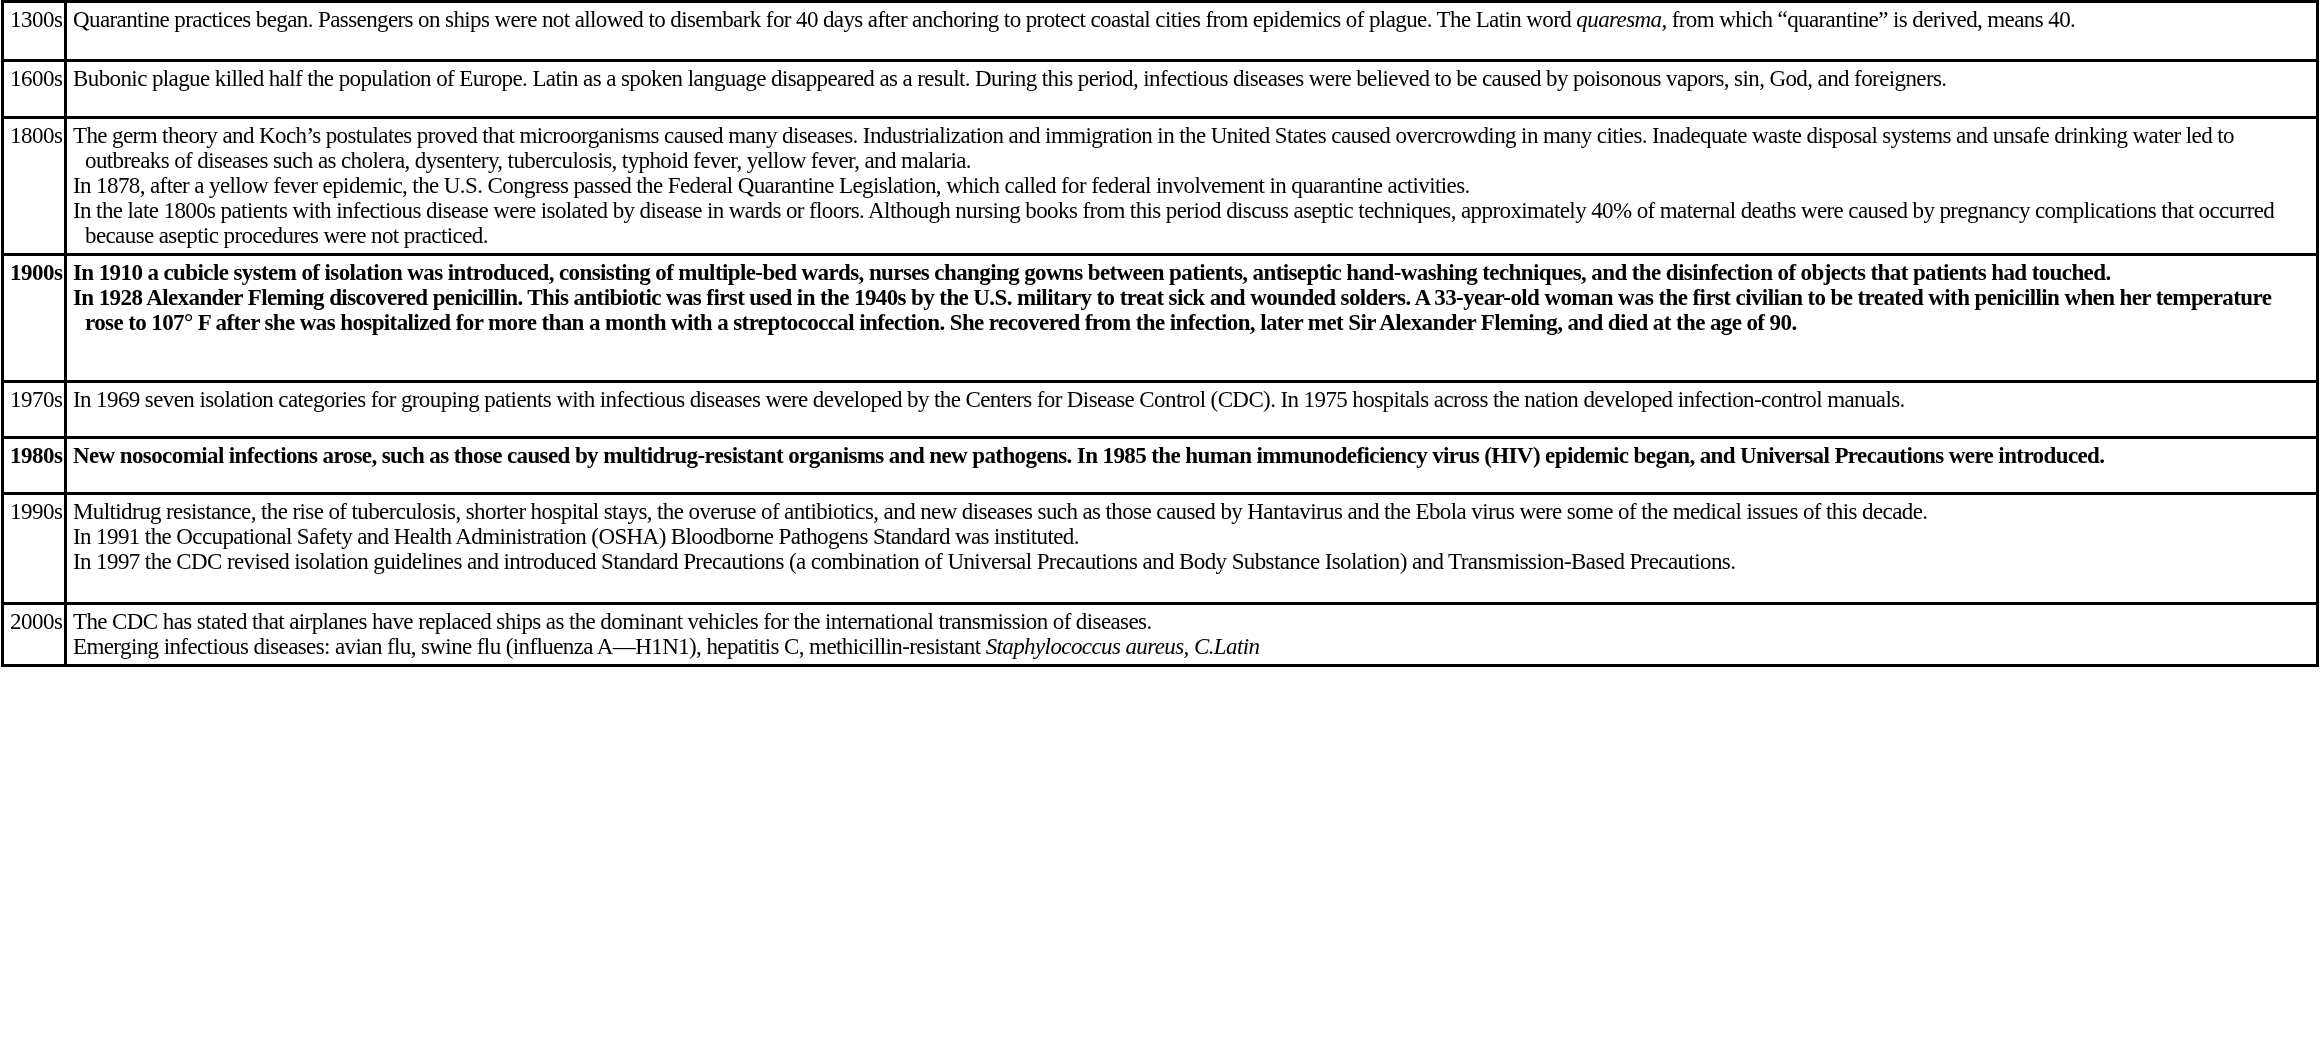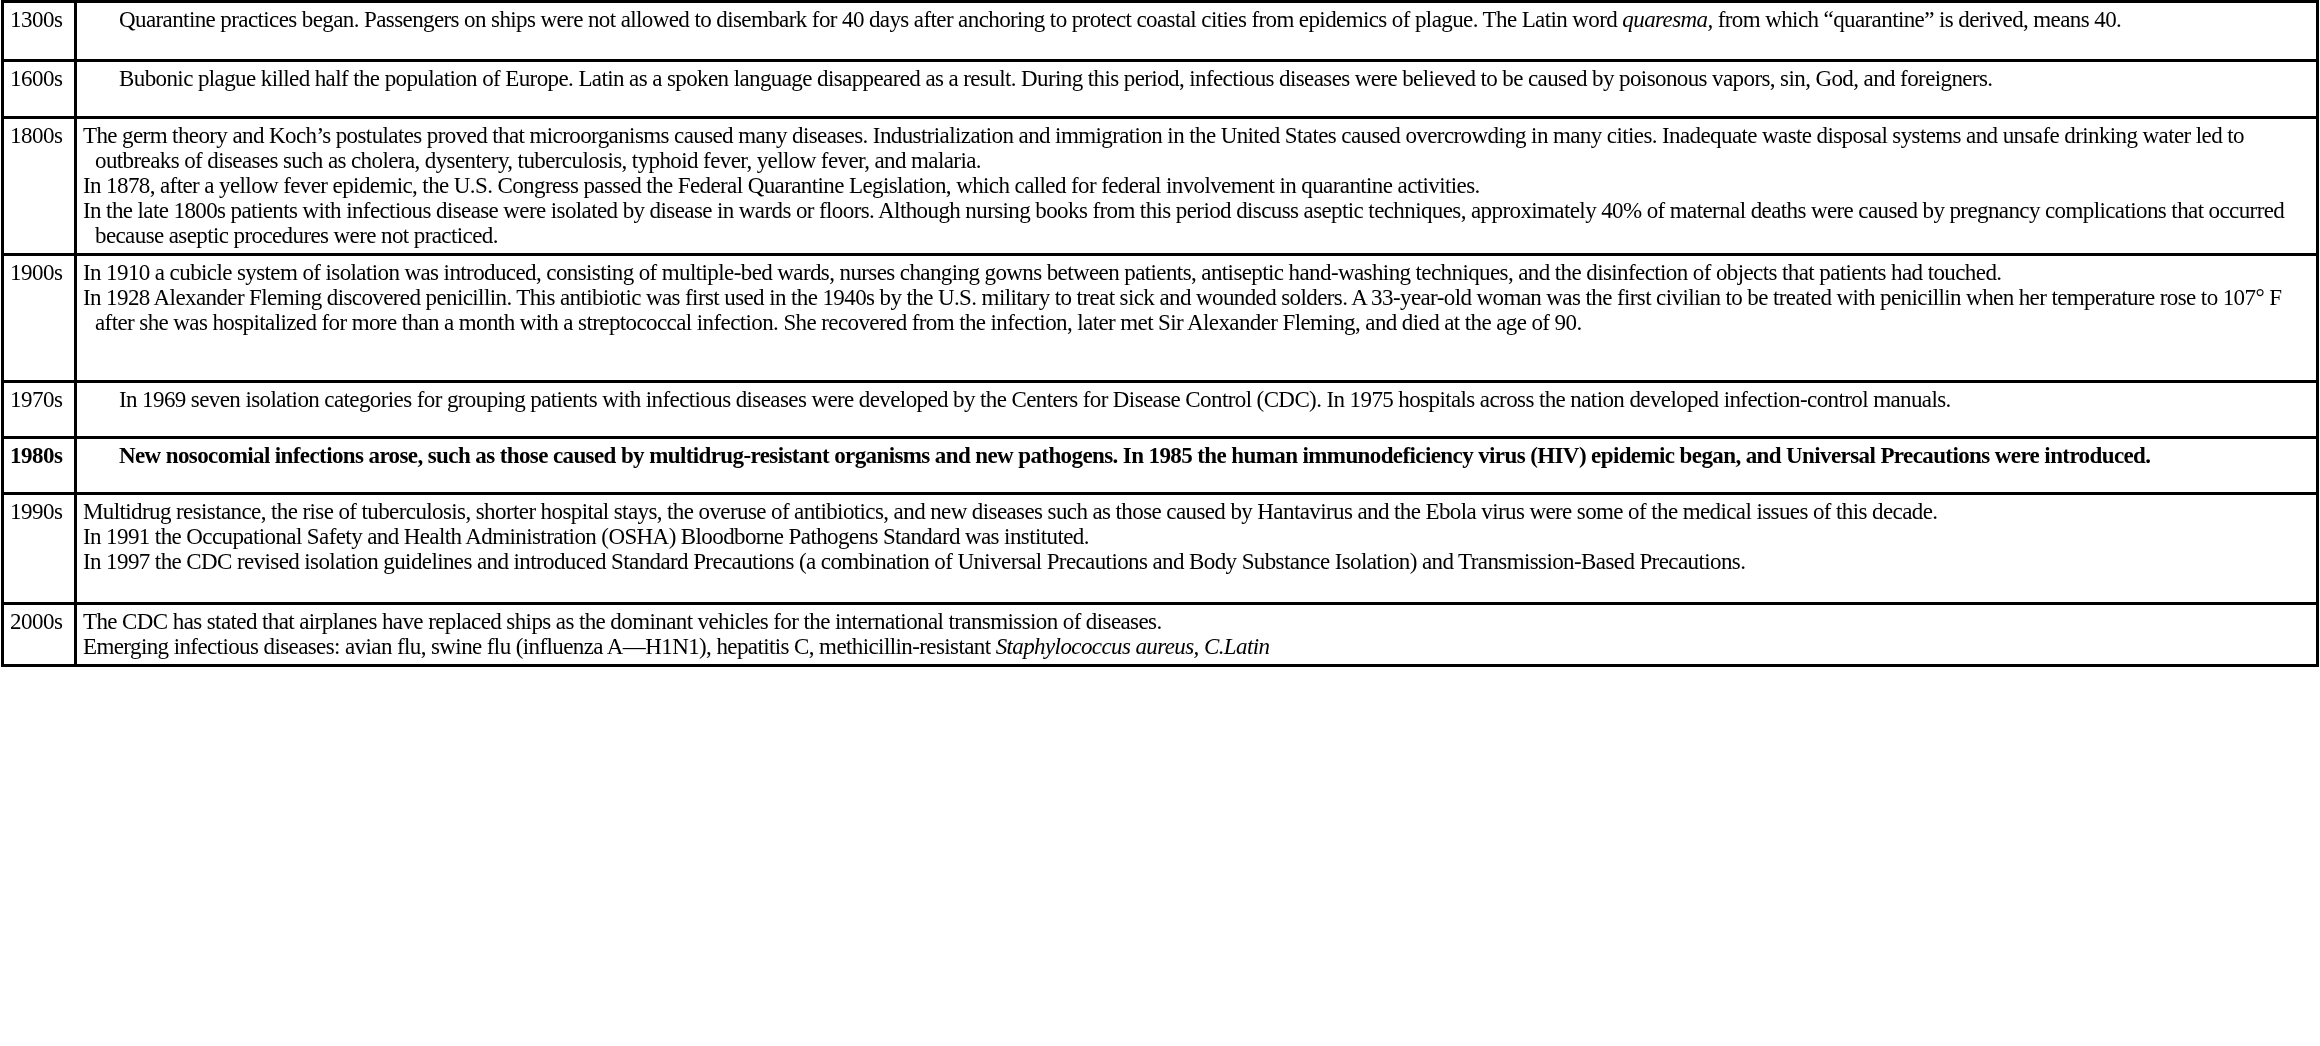--- a/index.html
+++ b/index.html
@@ -14,43 +14,43 @@
     }
     table.timeline {
       border-collapse: collapse;
       width: 2318px;
       table-layout: fixed;
       margin-left: 1px;
     }
     table.timeline td {
       border: 3px solid #000;
       vertical-align: top;
-      padding: 4px 16px 5px 6px;
+      padding: 4px 6px 5px 6px;
     }
     td.era {
       width: 48px;
       text-align: right;
       padding-right: 4px;
       padding-left: 2px;
       letter-spacing: -0.5px;
     }
     td.desc { letter-spacing: -0.6px; }
     .para {
       padding-left: 32px;
       text-indent: -32px;
       margin: 0;
     }
-    td.single .para { padding-left: 32px; text-indent: -32px; margin-left: 36px; }
+    td.single .para { padding-left: 32px; text-indent: -32px; }
     td.multi { padding-left: 38px; }
     td.multi .para { padding-left: 12px; text-indent: -12px; }
     .it { font-style: italic; }
     tr.r1300 td { height: 47px; }
     tr.r1600 td { height: 45px; }
     tr.r1800 td { height: 116px; }
-    tr.r1900 td { height: 115px; }
+    tr.r1900 td { height: 115px; font-weight: bold; }
     tr.r1950 td { height: 26px; }
     tr.r1960 td { height: 23px; }
     tr.r1970 td { height: 44px; }
     tr.r1980 td { height: 44px; font-weight: bold; }
     tr.r1990 td { height: 98px; }
     tr.r2000 td { height: 44px; }
   </style>
 </head>
 <body>
 

